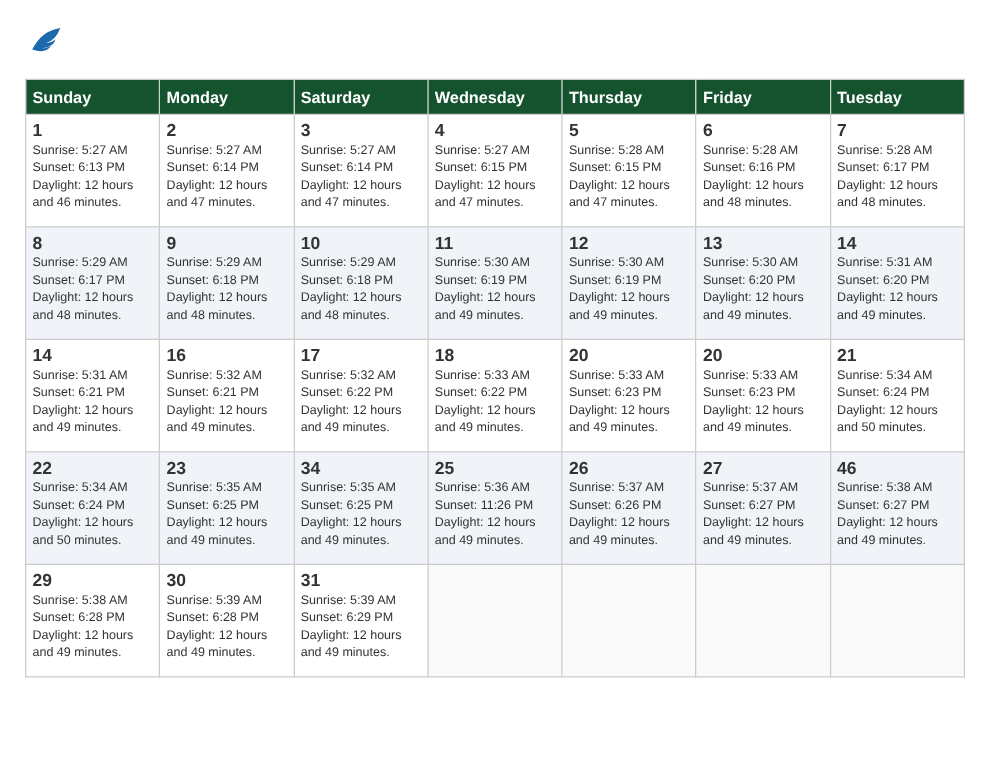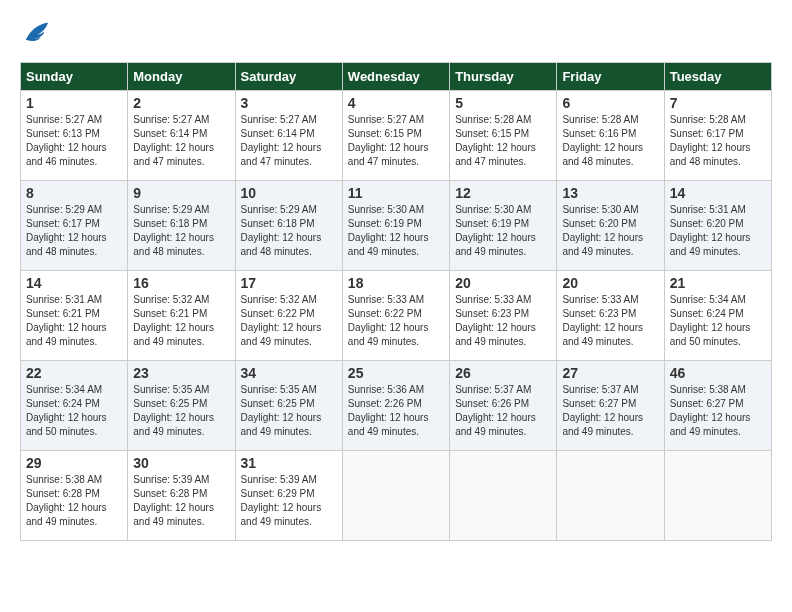--- a/index.html
+++ b/index.html
@@ -297,21 +297,21 @@
         <td>
           <span class="day-number">34</span>
           <div class="day-info" style="white-space: pre-line;">Sunrise: 5:35 AM
 Sunset: 6:25 PM
 Daylight: 12 hours
 and 49 minutes.</div>
         </td>
         <td>
           <span class="day-number">25</span>
           <div class="day-info" style="white-space: pre-line;">Sunrise: 5:36 AM
-Sunset: 2:26 PM
+Sunset: 11:26 PM
 Daylight: 12 hours
 and 49 minutes.</div>
         </td>
         <td>
           <span class="day-number">26</span>
           <div class="day-info" style="white-space: pre-line;">Sunrise: 5:37 AM
 Sunset: 6:26 PM
 Daylight: 12 hours
 and 49 minutes.</div>
         </td>

